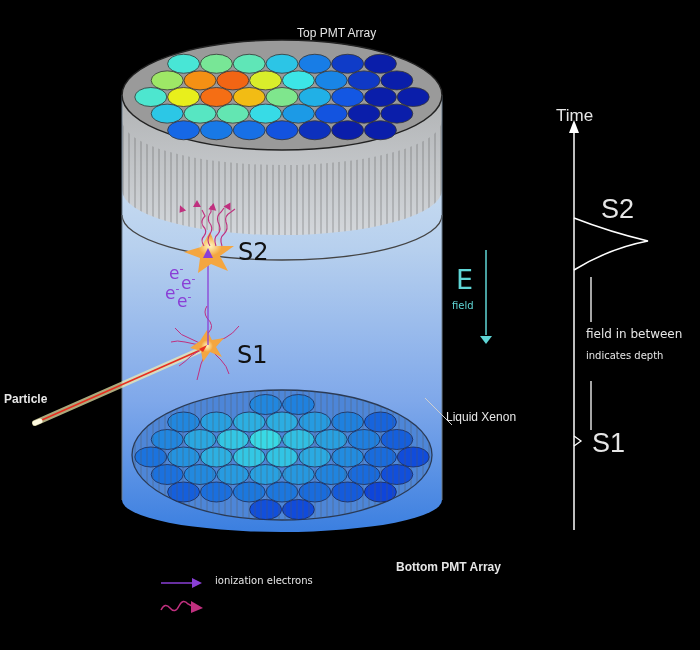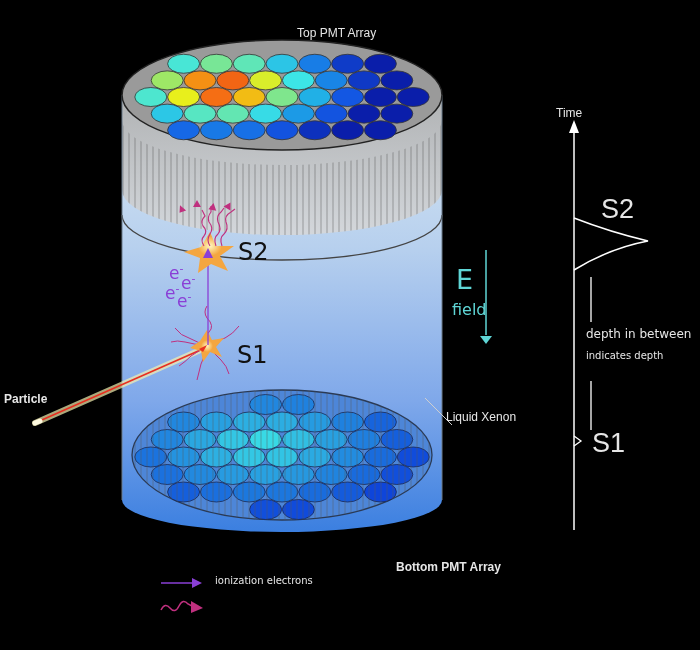--- a/index.html
+++ b/index.html
@@ -226,24 +226,24 @@
 
   
   <div style="position:absolute; left:165px; top:262px; width:40px; height:60px; color:#8a3fd6; font-family:'DejaVu Sans', sans-serif; font-size:17px;">
     <span style="position:absolute; left:4px; top:0;"><span>e</span><sup style="font-size:11px;">-</sup></span>
     <span style="position:absolute; left:16px; top:10px;"><span>e</span><sup style="font-size:11px;">-</sup></span>
     <span style="position:absolute; left:0; top:20px;"><span>e</span><sup style="font-size:11px;">-</sup></span>
     <span style="position:absolute; left:12px; top:28px;"><span>e</span><sup style="font-size:11px;">-</sup></span>
   </div>
 
   <div class="lbl" style="left:456px; top:264px; font-size:27px; color:#5fd6d6; font-family:'DejaVu Sans', sans-serif;">E</div>
-  <div class="lbl" style="left:452px; top:300px; font-size:16px; color:#5fd6d6; font-family:'DejaVu Sans', sans-serif;">field</div>
-
-  
-  <div class="lbl" style="left:556px; top:106px; font-size:12px;">Time</div>
+  <div class="lbl" style="left:452px; top:300px; font-size:10px; color:#5fd6d6; font-family:'DejaVu Sans', sans-serif;">field</div>
+
+  
+  <div class="lbl" style="left:556px; top:106px; font-size:17px;">Time</div>
   <div class="lbl" style="left:601px; top:194px; font-size:27px;">S2</div>
   <div class="lbl" style="left:592px; top:428px; font-size:27px;">S1</div>
-  <div class="lbl" style="left:586px; top:327px; font-size:12px; font-family:'DejaVu Sans', sans-serif;">depth in between</div>
+  <div class="lbl" style="left:586px; top:327px; font-size:12px; font-family:'DejaVu Sans', sans-serif;">field in between</div>
   <div class="lbl" style="left:586px; top:350px; font-size:10px; font-family:'DejaVu Sans', sans-serif;">indicates depth</div>
 
   
   <div class="lbl legend-text" style="left:215px; top:575px;">ionization electrons</div>
 </div>
 
 </body></html>

